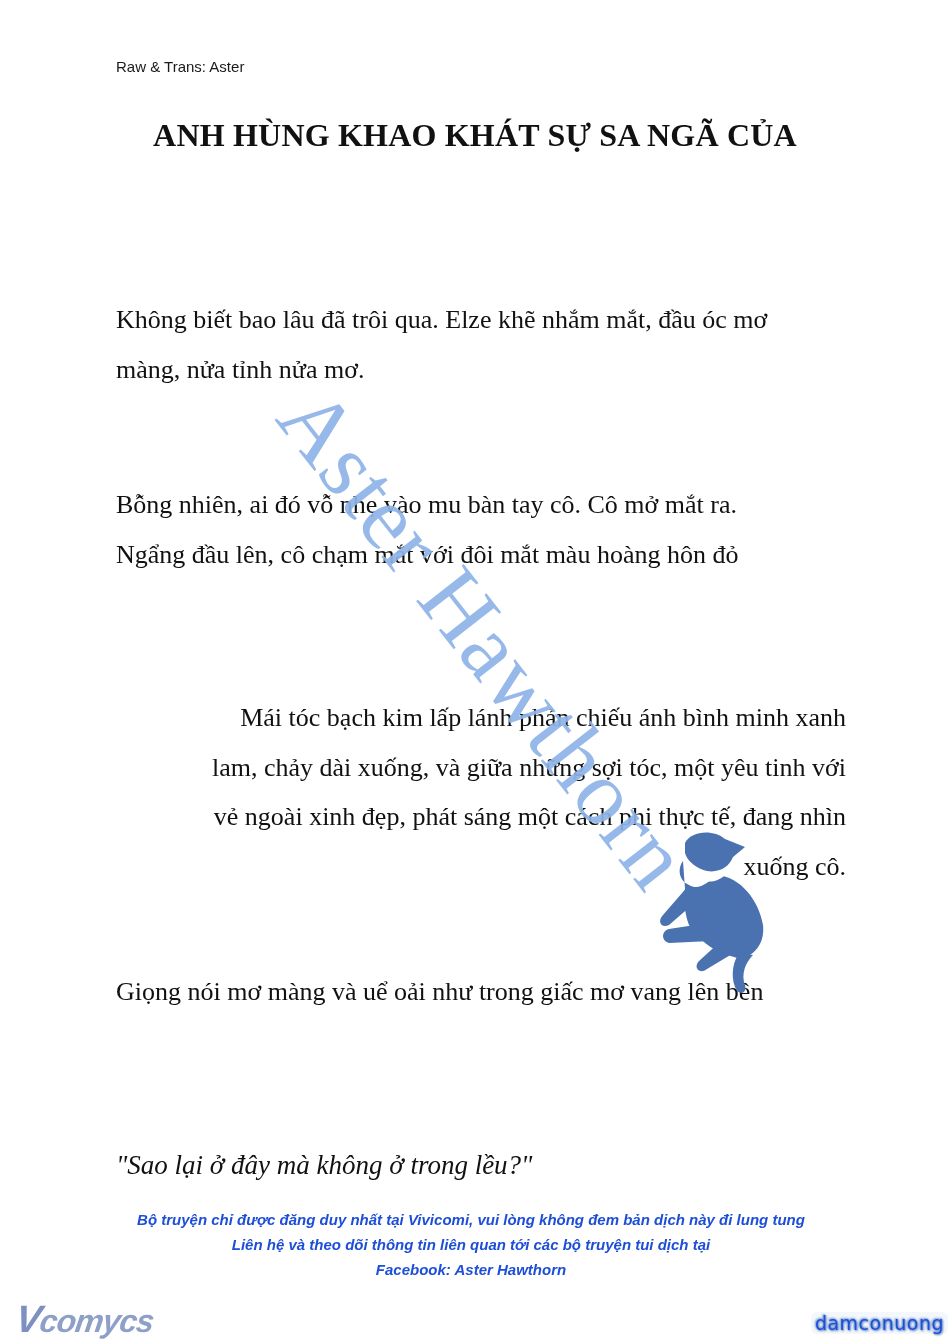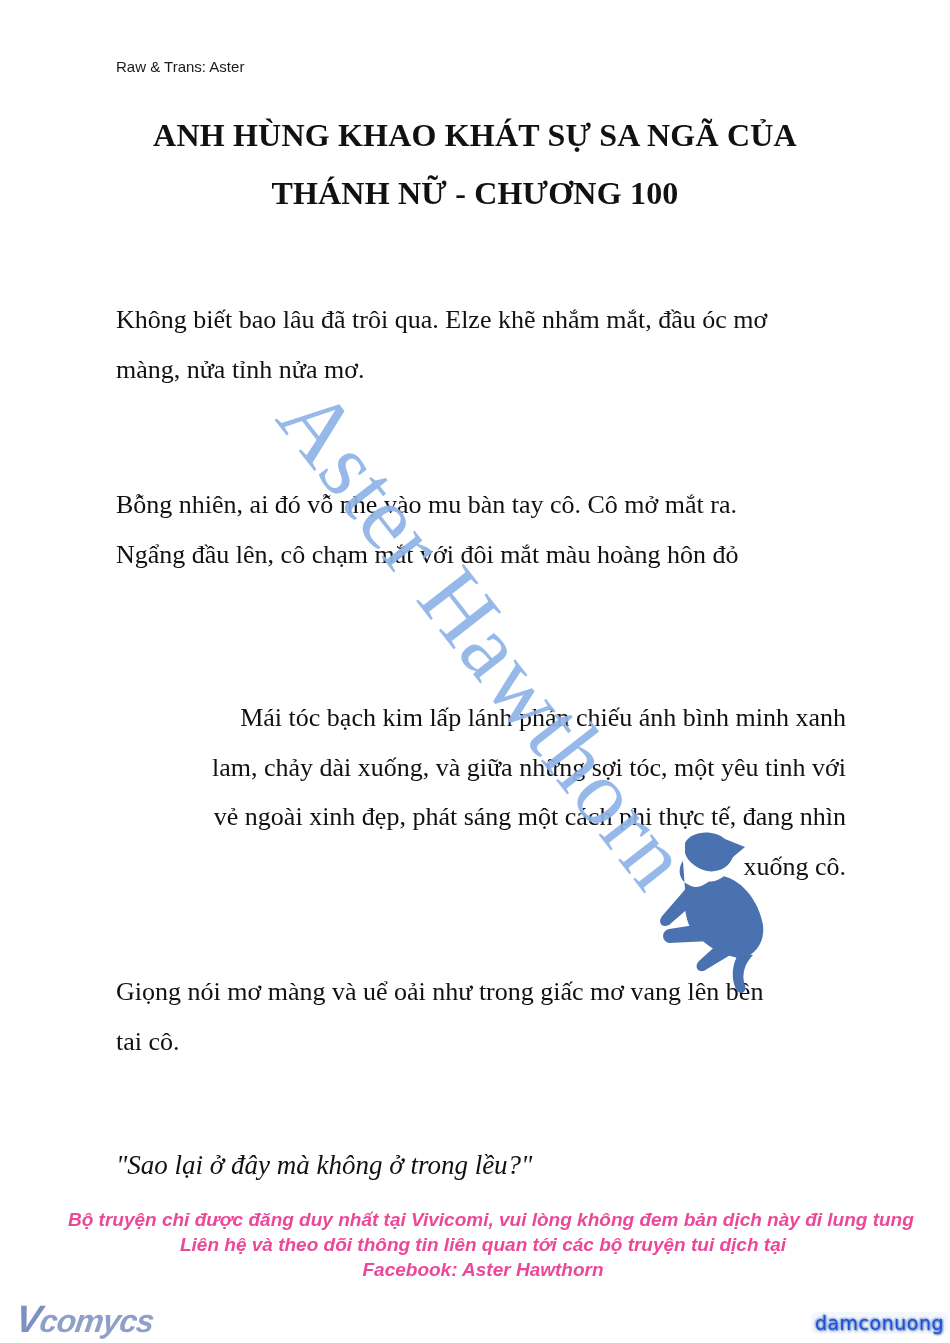--- a/index.html
+++ b/index.html
@@ -55,30 +55,30 @@
     .para.p3 { top: 693px; text-align: right; }
     .para.p4 { top: 967px; }
     .para.quote {
       top: 1141px;
       font-style: italic;
       font-size: 27px;
     }
     .line { display: block; white-space: nowrap; }
     .notice {
       position: absolute;
-      left: 68px;
+      left: 56px;
       width: 830px;
       top: 1207px;
       text-align: center;
       font-family: "Liberation Sans", sans-serif;
       font-style: italic;
       font-weight: bold;
-      font-size: 19px;
+      font-size: 15px;
       line-height: 25px;
-      color: #ec4899;
+      color: #1d4ed8;
     }
     .notice .line { display: block; }
     .watermark {
       position: absolute;
       left: 110px;
       top: 560px;
       font-family: "Liberation Serif", serif;
       font-size: 92px;
       color: #8fb4e8;
       opacity: 0.92;
@@ -131,21 +131,20 @@
   </style>
 </head>
 <body>
 
 <div class="page">
 
   <div class="credit">Raw &amp; Trans: Aster</div>
 
   <div class="title">
     <span class="line">ANH HÙNG KHAO KHÁT SỰ SA NGÃ CỦA</span>
-    <span class="line">THÁNH NỮ - CHƯƠNG 100</span>
   </div>
 
   <div class="para p1">
     <span class="line">Không biết bao lâu đã trôi qua. Elze khẽ nhắm mắt, đầu óc mơ</span>
     <span class="line">màng, nửa tỉnh nửa mơ.</span>
   </div>
 
   <div class="para p2">
     <span class="line">Bỗng nhiên, ai đó vỗ nhẹ vào mu bàn tay cô. Cô mở mắt ra.</span>
     <span class="line">Ngẩng đầu lên, cô chạm mắt với đôi mắt màu hoàng hôn đỏ</span>
@@ -153,21 +152,20 @@
 
   <div class="para p3">
     <span class="line">Mái tóc bạch kim lấp lánh phản chiếu ánh bình minh xanh</span>
     <span class="line">lam, chảy dài xuống, và giữa những sợi tóc, một yêu tinh với</span>
     <span class="line">vẻ ngoài xinh đẹp, phát sáng một cách phi thực tế, đang nhìn</span>
     <span class="line">xuống cô.</span>
   </div>
 
   <div class="para p4">
     <span class="line">Giọng nói mơ màng và uể oải như trong giấc mơ vang lên bên</span>
-    <span class="line">tai cô.</span>
   </div>
 
   <div class="para quote">"Sao lại ở đây mà không ở trong lều?"</div>
 
   <div class="notice">
     <span class="line">Bộ truyện chỉ được đăng duy nhất tại Vivicomi, vui lòng không đem bản dịch này đi lung tung</span>
     <span class="line">Liên hệ và theo dõi thông tin liên quan tới các bộ truyện tui dịch tại</span>
     <span class="line">Facebook: Aster Hawthorn</span>
   </div>
 

